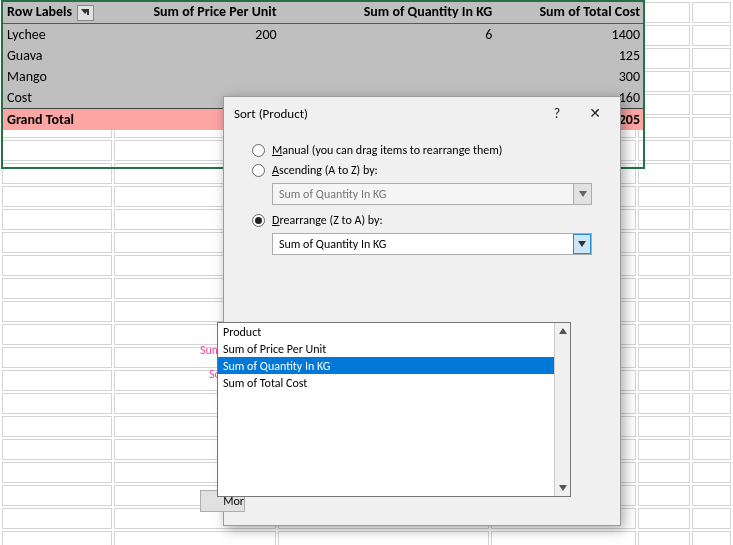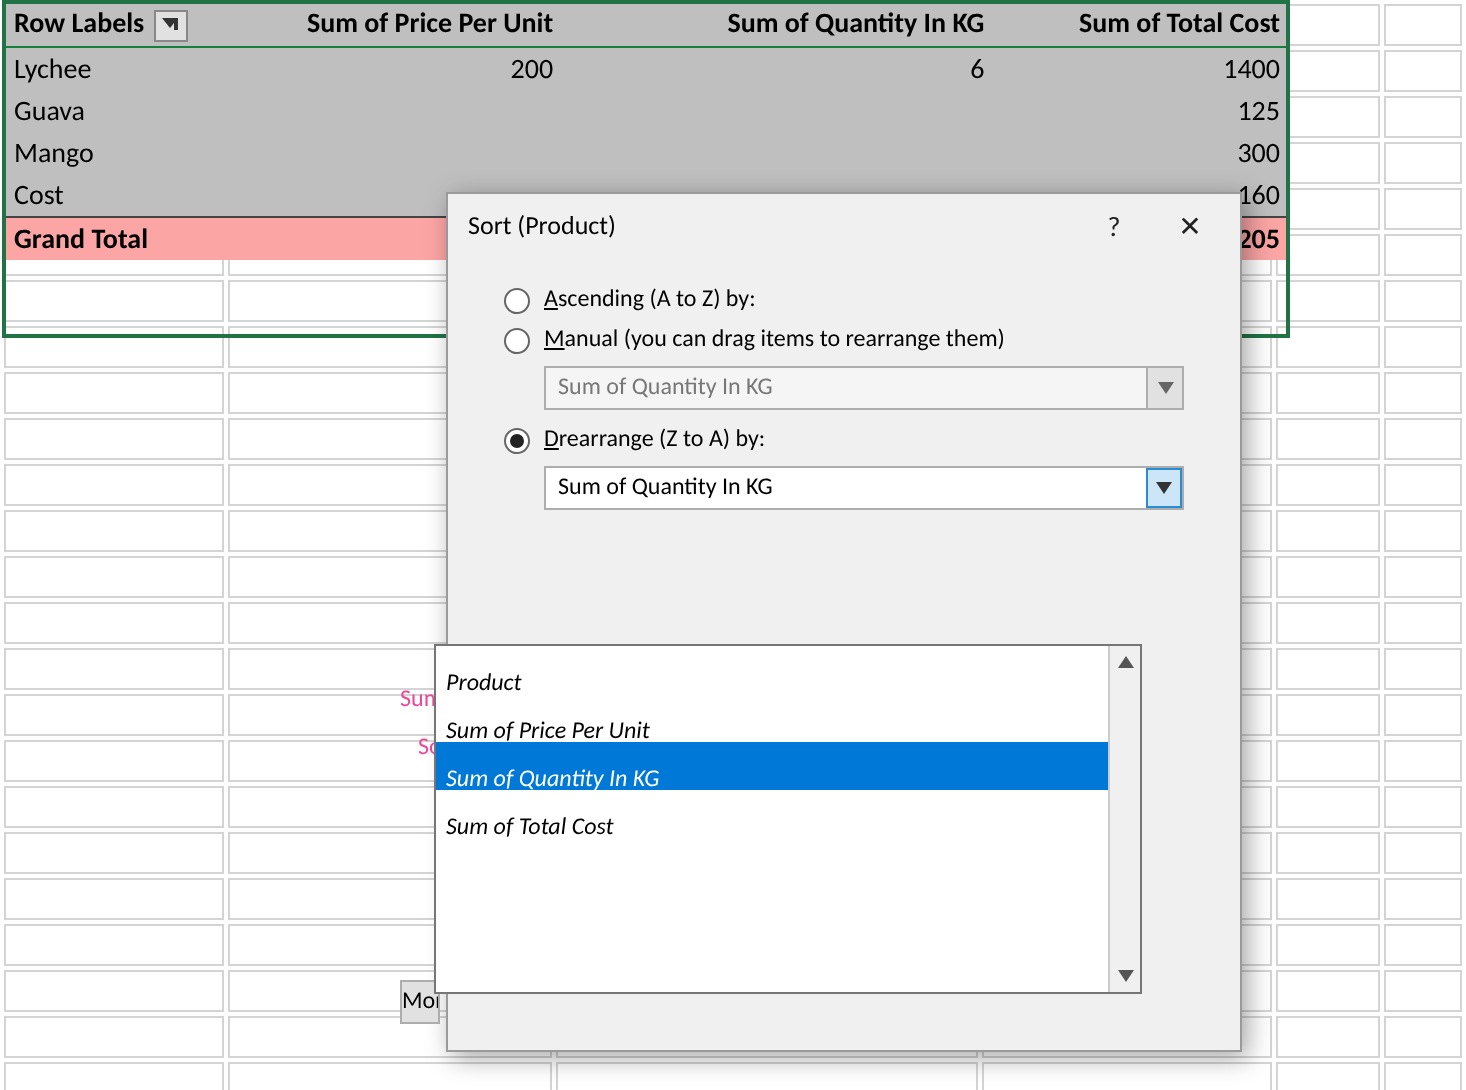--- a/index.html
+++ b/index.html
@@ -43,28 +43,28 @@
 .combo { margin:3px 0 8px 34px; width:320px; height:22px; border:1px solid #adadad; background:#fff; display:flex; align-items:center; position:relative; }
 .combo.disabled { background:#f5f5f5; color:#777; }
 .combo .cval { flex:1; padding:0 6px; font-size:12px; }
 .combo .cbtn { width:18px; height:100%; border-left:1px solid #adadad; background:#e1e1e1; display:flex; align-items:center; justify-content:center; }
 .combo .cbtn.active { background:#cde6f7; border:1px solid #2a8dd4; }
 .combo .cbtn svg { width:8px; height:6px; }
 
 
 .droplist { position:absolute; left:217px; top:322px; width:354px; height:175px; background:#fff; border:1px solid #767676; font-size:12px; z-index:10; }
 .droplist .items { width:338px; height:100%; overflow:hidden; }
-.droplist .item { padding:12px 5px; height:17px; line-height:15px;font-style:italic; }
+.droplist .item { padding:2px 5px; height:17px; line-height:15px; }
 .droplist .item.selected { background:#0078d7; color:#fff; }
 .droplist .scroll { position:absolute; right:0; top:0; width:16px; height:100%; background:#f0f0f0; border-left:1px solid #ccc; }
 .droplist .scroll .arr { height:16px; display:flex; align-items:center; justify-content:center; }
 .droplist .scroll svg { width:8px; height:6px; fill:#555; }
 
 .truncleft { position:absolute; font-size:12px; color:#ec4899;margin-left:15px; }
-.btn-more { position:absolute; left:200px; top:490px; width:20px; height:22px; border:1px solid #adadad; background:#e1e1e1; font-size:12px; text-align:right; padding:3px 0 0 0; overflow:hidden; }
+.btn-more { position:absolute; left:200px; top:490px; width:45px; height:22px; border:1px solid #adadad; background:#e1e1e1; font-size:12px; text-align:right; padding:3px 0 0 0; overflow:hidden; }
 </style>
 </head>
 <body>
 
 <div class="sheet">
 <table class="gridbg">
 <colgroup>
         <col style="width:113px">
         <col style="width:167px">
         <col style="width:217px">
@@ -321,26 +321,26 @@
 <div class="dialog">
  <div class="titlebar">
   <span class="title">Sort (Product)</span>
   <span class="tbtn">?</span>
   <span class="tbtn">✕</span>
  </div>
  <div class="dlg-body">
 
   <div class="optrow">
     <span class="radio"></span>
-    <span class="optlabel"><span class="ul">A</span><span>scending (A to Z) by:</span></span>
+    <span class="optlabel"><span class="ul">M</span><span>anual (you can drag items to rearrange them)</span></span>
   </div>
 
   <div class="optrow">
     <span class="radio"></span>
-    <span class="optlabel"><span class="ul">M</span><span>anual (you can drag items to rearrange them)</span></span>
+    <span class="optlabel"><span class="ul">A</span><span>scending (A to Z) by:</span></span>
   </div>
   <div class="combo disabled">
     <span class="cval">Sum of Quantity In KG</span>
     <span class="cbtn">
           <svg viewBox="0 0 8 6">
             <path d="M0 0 L8 0 L4 6 Z" fill="#666"></path>
           </svg>
         </span>
   </div>
 

